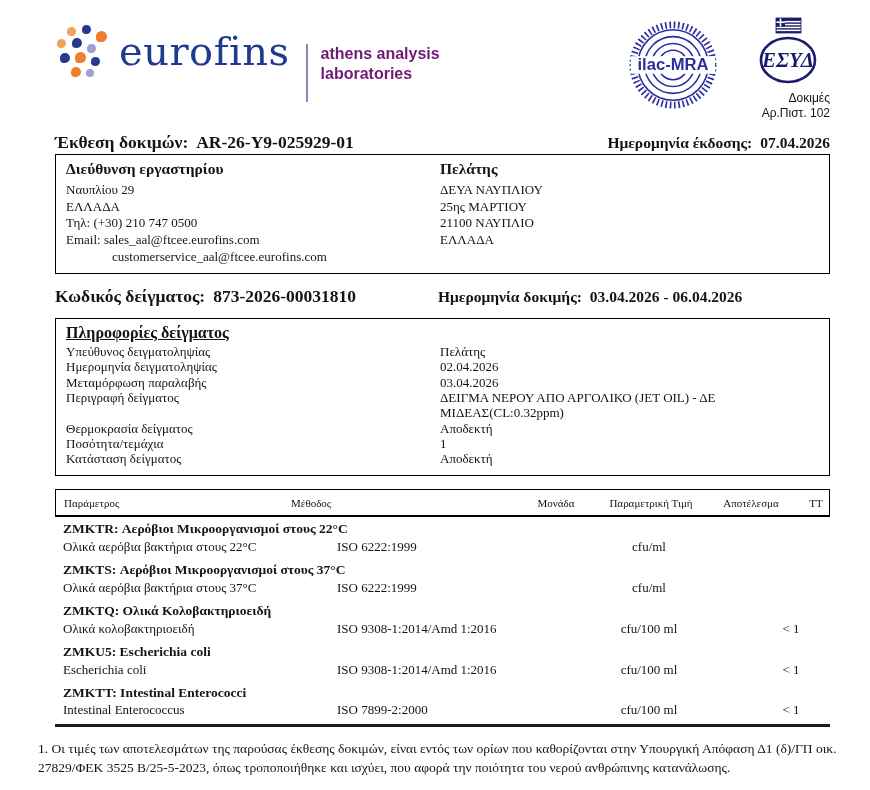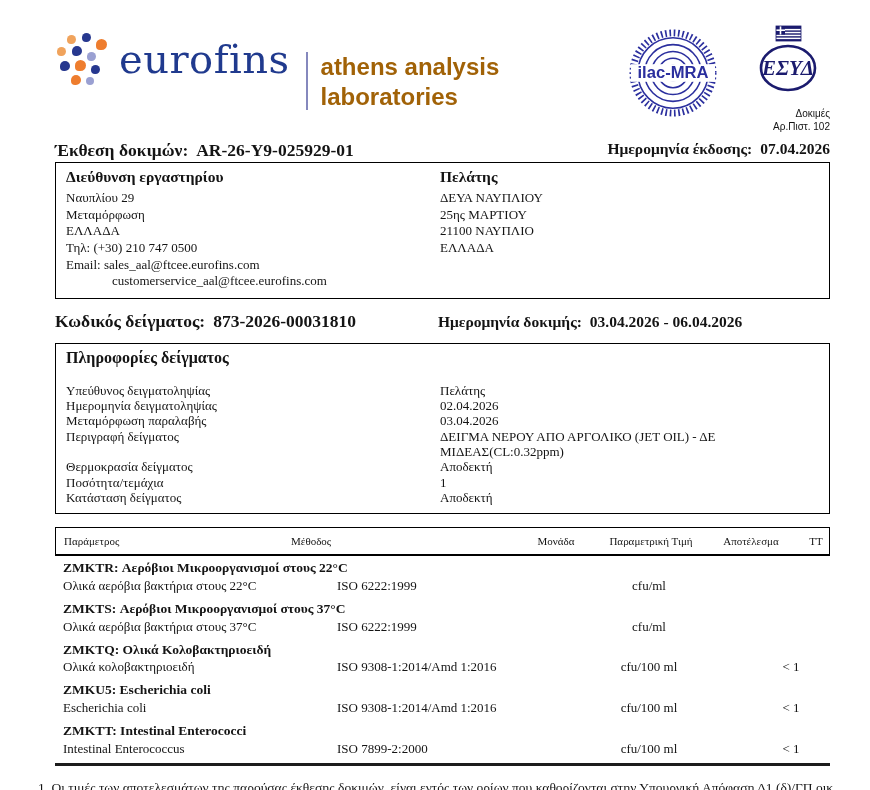--- a/index.html
+++ b/index.html
@@ -1,21 +1,21 @@
 <!DOCTYPE html>
 <html><head>
 <meta charset="utf-8">
 <style>
   * { box-sizing: border-box; }
   html,body { margin:0; padding:0; }
   body {
     width:870px; height:790px; overflow:hidden; background:#ffffff;
     font-family:"Liberation Serif", serif; color:#141414;
   }
-  .page { width:870px; height:638px; padding:30px 40px 0 55px; }
+  .page { width:870px; height:638px; padding:22px 40px 0 55px; }
 
   
   .hdr { display:flex; justify-content:space-between; align-items:flex-start; height:92px; }
   .brandwrap { display:flex; align-items:flex-start; }
   .dots { position:relative; width:56px; height:56px; margin-top:3px; }
   .dots span { position:absolute; border-radius:50% 50% 50% 4px; }
   .d1{left:12px;top:2px;width:9px;height:9px;background:#f0a35c;}
   .d2{left:27px;top:0px;width:9px;height:9px;background:#27388f;}
   .d3{left:41px;top:6px;width:11px;height:11px;background:#ee7d2e;}
   .d4{left:2px;top:14px;width:9px;height:9px;background:#f0a35c;}
@@ -25,51 +25,51 @@
   .d8{left:20px;top:27px;width:11px;height:11px;background:#ee7d2e;}
   .d9{left:36px;top:32px;width:9px;height:9px;background:#27388f;}
   .d10{left:16px;top:42px;width:10px;height:10px;background:#ee7d2e;}
   .d11{left:31px;top:44px;width:8px;height:8px;background:#9aa0d2;}
   .brandname {
     font-family:"DejaVu Serif", serif; font-size:40px; line-height:58px;
     color:#203a8e; margin-left:8px; letter-spacing:0.5px;
   }
   .divider { width:2px; height:58px; background:#8588bd; margin:22px 0 0 16px; }
   .subbrand {
-    font-family:"Liberation Sans", sans-serif; font-weight:bold; font-size:24px;
-    line-height:1.24; color:#a16207; margin:22px 0 0 13px;
+    font-family:"Liberation Sans", sans-serif; font-weight:bold; font-size:16px;
+    line-height:1.24; color:#701a75; margin:22px 0 0 13px;
   }
   .marks { display:flex; align-items:flex-start; gap:27px; margin-top:-6px; }
   .esyd { width:86px; text-align:right; }
   .esyd .cap {
-    font-family:"Liberation Sans", sans-serif; font-size:10px; line-height:1.25;
-    color:#141414; margin-top:10px;
-  }
-
-  
-  .titlerow { display:flex; justify-content:space-between; align-items:flex-start; margin-top:18px; }
+    font-family:"Liberation Sans", sans-serif; font-size:12px; line-height:1.25;
+    color:#141414; margin-top:1px;
+  }
+
+  
+  .titlerow { display:flex; justify-content:space-between; align-items:center; margin-top:18px; }
   .rtitle { font-size:17.5px; font-weight:bold; }
   .issue  { font-size:15.5px; font-weight:bold; }
 
   
   .box { border:1px solid #000; padding:5px 10px 8px; width:775px; }
   .box1 { margin-top:1px; display:grid; grid-template-columns:374px 1fr; }
   .colhead { font-weight:bold; font-size:15.5px; margin-bottom:4px; }
   .line { font-size:13px; line-height:1.28; }
   .indent { padding-left:46px; }
 
   
   .coderow { display:grid; grid-template-columns:383px 1fr; margin-top:12px; align-items:baseline; }
   .scode { font-size:17.5px; font-weight:bold; }
   .tdate { font-size:15.5px; font-weight:bold; }
   .lblgap { margin-right:8px; }
 
   
   .box2 { margin-top:11px; }
-  .box2 .colhead { font-size:16px; margin-bottom:16px; }
+  .box2 .colhead { font-size:16px; margin-bottom:2px;text-decoration:underline; }
   .inforow { display:grid; grid-template-columns:374px 1fr; font-size:13px; line-height:1.18; }
 
   
   .rtable { margin-top:13px; width:775px; border-bottom:3px solid #1c1c1c; padding-bottom:3px; }
   .thead {
     display:grid; grid-template-columns:227px 220px 90px 100px 100px 30px;
     border:1px solid #000; border-bottom-width:2px;
     font-weight:normal; font-size:11px; line-height:1.15; padding:7px 0 6px 8px;
   }
   .c { text-align:center; }
@@ -158,21 +158,20 @@
     </div>
     <div class="issue">
       <span class="lblgap">Ημερομηνία έκδοσης:</span><span>07.04.2026</span>
     </div>
   </div>
 
   <div class="box box1">
     <div>
       <div class="colhead">Διεύθυνση εργαστηρίου</div>
       <div class="line">Ναυπλίου 29</div>
-      <div class="line">Μεταμόρφωση</div>
       <div class="line">ΕΛΛΑΔΑ</div>
       <div class="line">Τηλ: (+30) 210 747 0500</div>
       <div class="line">Email: sales_aal@ftcee.eurofins.com</div>
       <div class="line indent">customerservice_aal@ftcee.eurofins.com</div>
     </div>
     <div>
       <div class="colhead">Πελάτης</div>
       <div class="line">ΔΕΥΑ ΝΑΥΠΛΙΟΥ</div>
       <div class="line">25ης ΜΑΡΤΙΟΥ</div>
       <div class="line">21100 ΝΑΥΠΛΙΟ</div>

